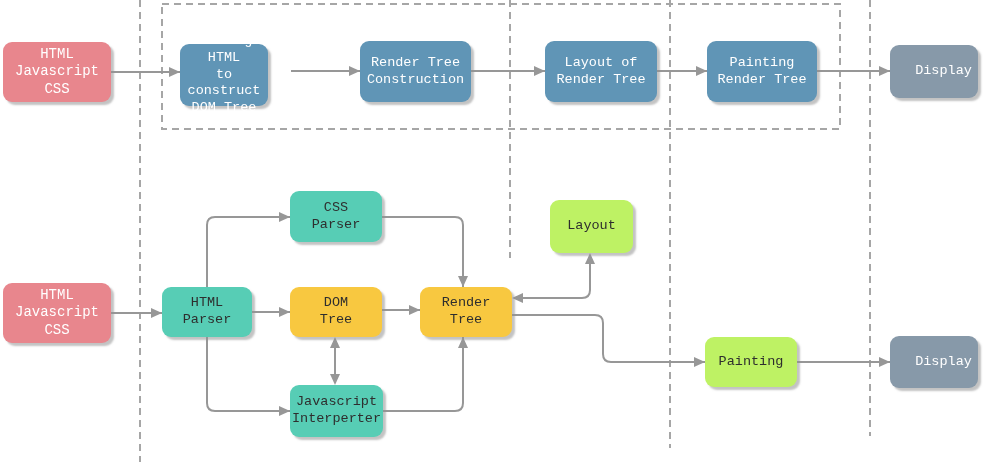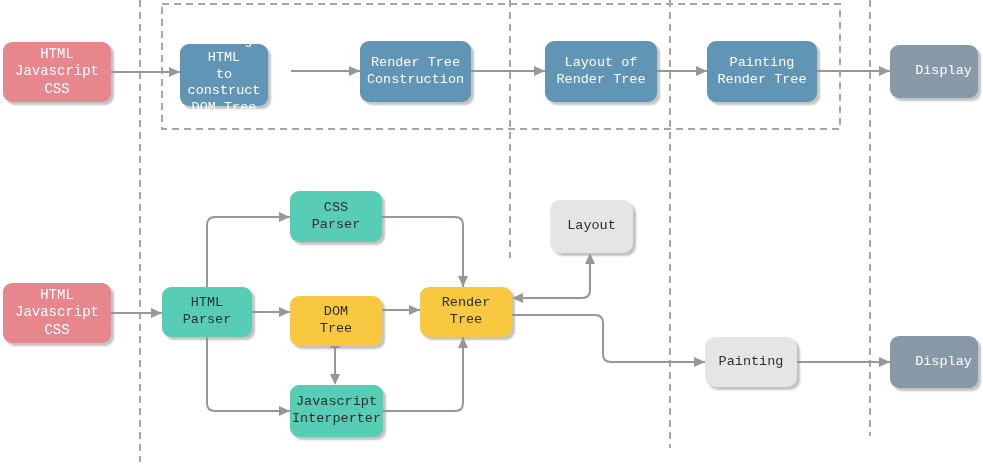--- a/index.html
+++ b/index.html
@@ -19,21 +19,21 @@
     box-shadow:3px 3px 2px rgba(145,145,145,0.55);
     font-size:13.5px;line-height:1.24;
     white-space:pre-line;
     box-sizing:border-box;
   }
   .red{background:#e8868d;color:#ffffff;font-size:14px;}
   .blue{background:#6095b6;color:#ffffff;}
   .grayblue{background:#8799a9;color:#ffffff;padding-left:19px;}
   .teal{background:#57cdb5;color:#2e2e2e;}
   .yellow{background:#f8c840;color:#2e2e2e;}
-  .tan{background:#e5e5e5;color:#2e2e2e;border-radius:10px;}
+  .tan{background:#bef264;color:#2e2e2e;}
   #watermark{
     position:absolute;right:3px;top:433px;
     font-size:19px;color:#c8c8c8;letter-spacing:0.5px;
     white-space:nowrap;
   }
 </style>
 </head>
 <body>
 
 <div id="canvas">
@@ -95,21 +95,21 @@
 Render Tree</div>
   <div class="box grayblue" style="left:890px;top:45px;width:88px;height:53px">Display</div>
 
   <div class="box red" style="left:3px;top:283px;width:108px;height:60px">HTML
 Javascript
 CSS</div>
   <div class="box teal" style="left:162px;top:287px;width:90px;height:50px">HTML
 Parser</div>
   <div class="box teal" style="left:290px;top:191px;width:92px;height:51px">CSS
 Parser</div>
-  <div class="box yellow" style="left:290px;top:296px;width:92px;height:50px">DOM
+  <div class="box yellow" style="left:290px;top:287px;width:92px;height:50px">DOM
 Tree</div>
   <div class="box teal" style="left:290px;top:385px;width:93px;height:52px">Javascript
 Interperter</div>
   <div class="box yellow" style="left:420px;top:287px;width:92px;height:50px">Render
 Tree</div>
   <div class="box tan" style="left:550px;top:200px;width:83px;height:53px">Layout</div>
   <div class="box tan" style="left:705px;top:337px;width:92px;height:50px">Painting</div>
   <div class="box grayblue" style="left:890px;top:336px;width:88px;height:52px">Display</div>
 
 </div>

